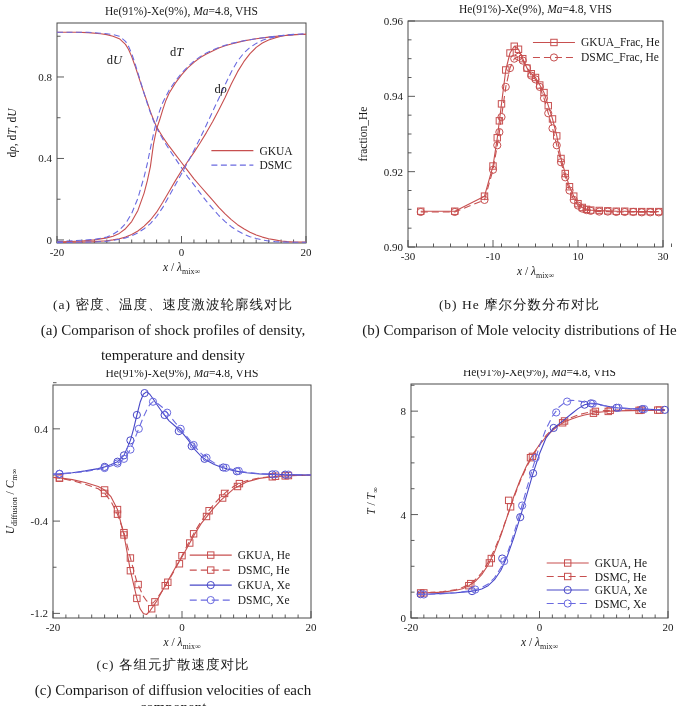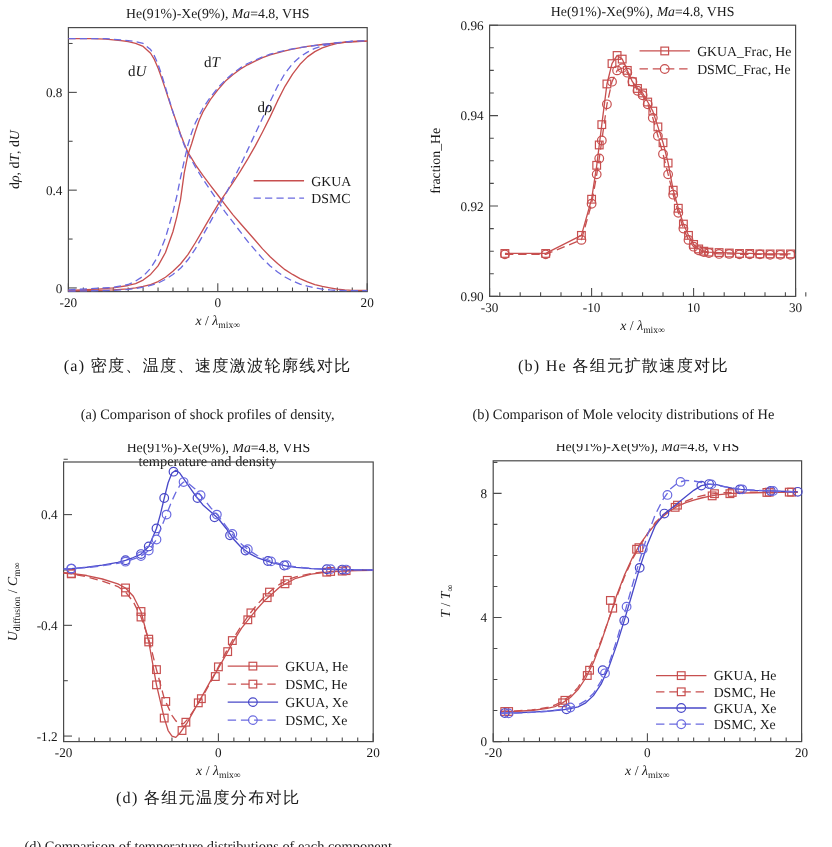--- a/index.html
+++ b/index.html
@@ -8,21 +8,21 @@
   .row{display:flex;}
   .cell-l{width:346px;}
   .cell-r{width:347px;}
   .charts-top{height:290px;}
   .charts-bot{height:280px;}
   .caps-top{height:80px;}
   .caps-bot{height:56px;}
   svg{display:block;}
   .cap{text-align:center;}
   .cap .zh{font-size:13.5px;margin-top:6px;letter-spacing:1px;}
-  .cap .en{font-size:12px;margin-top:24px;}
+  .cap .en{font-size:15px;margin-top:8px;}
   svg text{fill:#1a1a1a;font-family:"Liberation Serif",serif;}
 </style>
 </head>
 <body>
 
 <div class="fig">
   <div class="row charts-top">
     <div class="cell-l">
       <svg id="chart-0" width="346" height="290">
           <rect x="57" y="23" width="249" height="220" fill="none" stroke="#4a4a4a" stroke-width="1"></rect>
@@ -208,21 +208,21 @@
     </div>
   </div>
 
   <div class="row caps-top">
     <div class="cell-l cap">
       <div class="zh">(a) 密度、温度、速度激波轮廓线对比</div>
       <div class="en">(a) Comparison of shock profiles of density,</div>
       <div class="en">temperature and density</div>
     </div>
     <div class="cell-r cap">
-      <div class="zh">(b) He 各组元扩散速度对比</div>
+      <div class="zh">(b) He 摩尔分数分布对比</div>
       <div class="en">(b) Comparison of Mole velocity distributions of He</div>
     </div>
   </div>
 
   <div class="row charts-bot">
     <div class="cell-l">
       <svg id="chart-2" width="346" height="280">
           <rect x="53" y="15" width="258" height="233" fill="none" stroke="#4a4a4a" stroke-width="1"></rect>
           <line x1="65.9" y1="248" x2="65.9" y2="244.5" stroke="#4a4a4a" stroke-width="0.9"></line>
           <line x1="78.8" y1="248" x2="78.8" y2="244.5" stroke="#4a4a4a" stroke-width="0.9"></line>
@@ -436,18 +436,18 @@
           <circle cx="221.696" cy="233.51" r="3.6" fill="none" stroke="#6a6ae0" stroke-width="1"></circle>
           <text x="248.696" y="237.51" font-size="11.5">DSMC, Xe</text>
           <text x="193.5" y="6" text-anchor="middle" font-size="11.5"><tspan>He(91%)-Xe(9%), </tspan><tspan font-style="italic">Ma</tspan><tspan>=4.8, VHS</tspan></text>
           <text x="193.5" y="276" text-anchor="middle" font-size="11.5"><tspan font-style="italic">x</tspan><tspan> / </tspan><tspan font-style="italic">λ</tspan><tspan font-size="8.0" dy="2.5">mix∞</tspan></text>
           <text x="29" y="131" text-anchor="middle" font-size="11.5" transform="rotate(-90 29 131)"><tspan font-style="italic">T</tspan><tspan> / </tspan><tspan font-style="italic">T</tspan><tspan font-size="8.0" dy="2.5">∞</tspan></text>
         </svg>
     </div>
   </div>
 
   <div class="row caps-bot">
-    <div class="cell-r cap">
-      <div class="zh">(d) 各组元温度分布对比</div>
-      <div class="en">(d) Comparison of temperature distributions of each component</div>
+    <div class="cell-l cap">
+      <div class="zh">(c) 各组元扩散速度对比</div>
+      <div class="en">(c) Comparison of diffusion velocities of each component</div>
     </div>
   </div>
 </div>
 
 </body></html>

